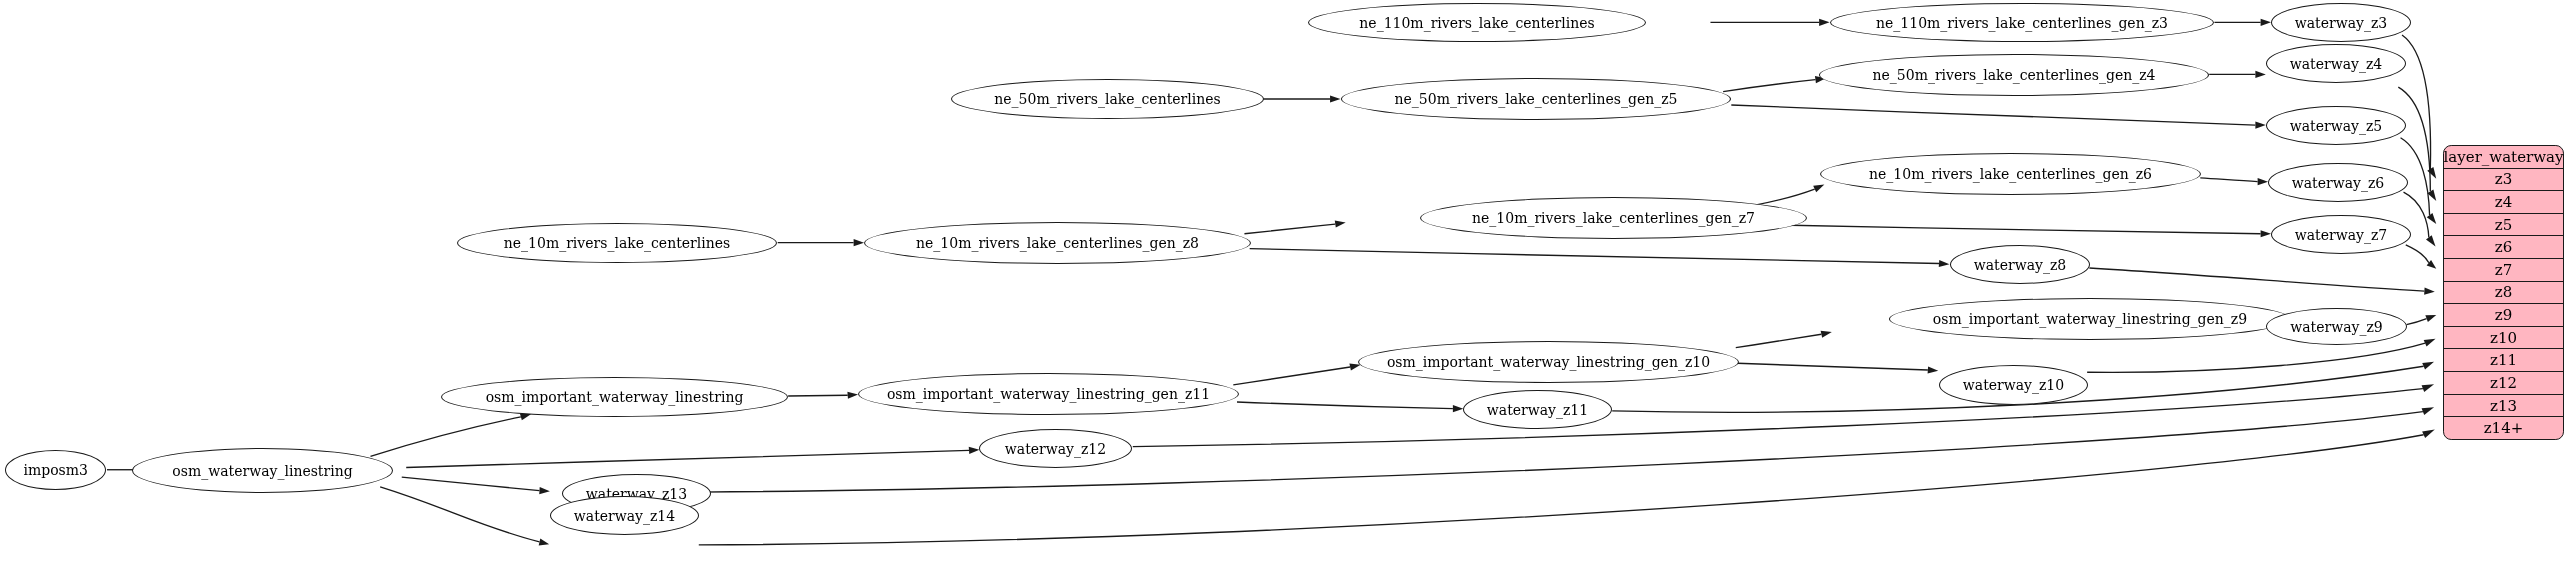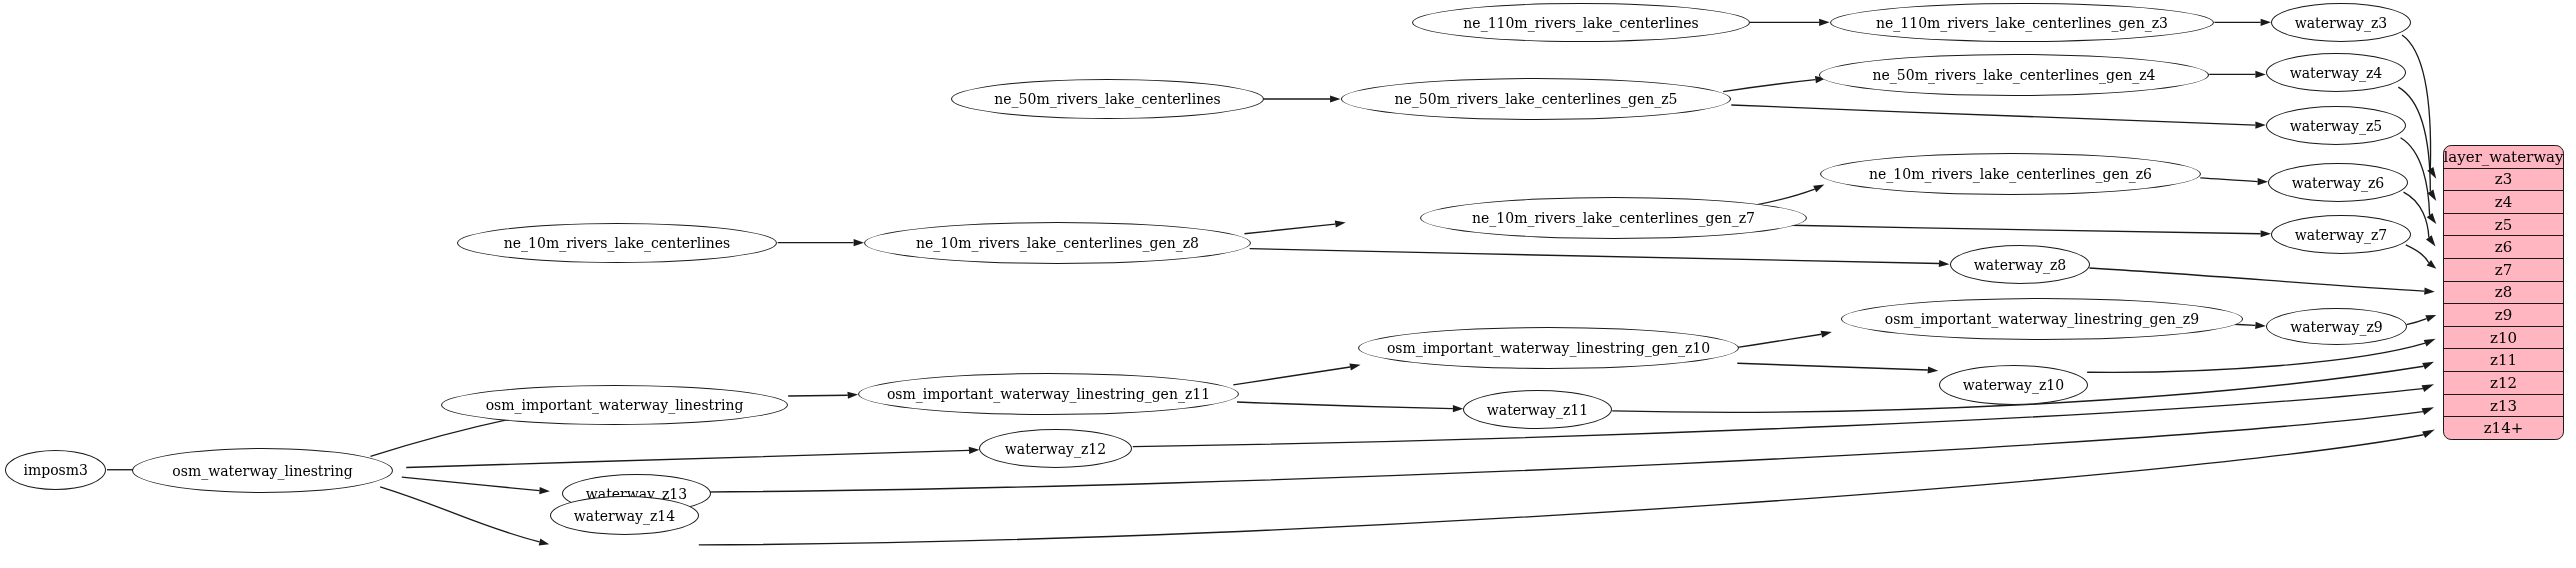--- a/index.html
+++ b/index.html
@@ -90,39 +90,39 @@
     <path d="M938,732 C1800,729 2950,641 3255,584" fill="none" stroke="#1a1a1a" stroke-width="1.8"></path>
     <polygon points="3270,577 3257.0298502335895,588.3496790719772 3252.9701497664105,579.6503209280228" fill="#1a1a1a"></polygon>
   </svg>
 
 <div class="node" style="left:5.2px;top:450px;width:101px;height:40px">
     <span>imposm3</span>
   </div>
 <div class="node" style="left:132px;top:448px;width:261px;height:45px">
     <span>osm_waterway_linestring</span>
   </div>
-<div class="node" style="left:1412px;top:3px;width:338px;height:39px">
+<div class="node" style="left:1308px;top:3px;width:338px;height:39px">
     <span>ne_110m_rivers_lake_centerlines</span>
   </div>
 <div class="node" style="left:1830px;top:3px;width:384px;height:39px">
     <span>ne_110m_rivers_lake_centerlines_gen_z3</span>
   </div>
 <div class="node" style="left:2271px;top:3px;width:140px;height:39px">
     <span>waterway_z3</span>
   </div>
 <div class="node" style="left:951px;top:79px;width:313px;height:40px">
     <span>ne_50m_rivers_lake_centerlines</span>
   </div>
 <div class="node" style="left:1341px;top:78px;width:390px;height:42px">
     <span>ne_50m_rivers_lake_centerlines_gen_z5</span>
   </div>
 <div class="node" style="left:1819px;top:54px;width:390px;height:42px">
     <span>ne_50m_rivers_lake_centerlines_gen_z4</span>
   </div>
-<div class="node" style="left:2266px;top:53px;width:140px;height:39px">
+<div class="node" style="left:2266px;top:44px;width:140px;height:39px">
     <span>waterway_z4</span>
   </div>
 <div class="node" style="left:2266px;top:106px;width:140px;height:39px">
     <span>waterway_z5</span>
   </div>
 <div class="node" style="left:457px;top:223px;width:320px;height:40px">
     <span>ne_10m_rivers_lake_centerlines</span>
   </div>
 <div class="node" style="left:864px;top:222px;width:387px;height:42px">
     <span>ne_10m_rivers_lake_centerlines_gen_z8</span>
@@ -135,30 +135,30 @@
   </div>
 <div class="node" style="left:2268px;top:163px;width:140px;height:39px">
     <span>waterway_z6</span>
   </div>
 <div class="node" style="left:2271px;top:215px;width:140px;height:39px">
     <span>waterway_z7</span>
   </div>
 <div class="node" style="left:1950px;top:245px;width:140px;height:39px">
     <span>waterway_z8</span>
   </div>
-<div class="node" style="left:441px;top:385px;width:347px;height:40px">
+<div class="node" style="left:441px;top:377px;width:347px;height:40px">
     <span>osm_important_waterway_linestring</span>
   </div>
 <div class="node" style="left:858px;top:373px;width:381px;height:42px">
     <span>osm_important_waterway_linestring_gen_z11</span>
   </div>
-<div class="node" style="left:1358px;top:327px;width:381px;height:42px">
+<div class="node" style="left:1358px;top:341px;width:381px;height:42px">
     <span>osm_important_waterway_linestring_gen_z10</span>
   </div>
-<div class="node" style="left:1841px;top:298px;width:402px;height:42px">
+<div class="node" style="left:1889px;top:298px;width:402px;height:42px">
     <span>osm_important_waterway_linestring_gen_z9</span>
   </div>
 <div class="node" style="left:2266px;top:308px;width:141px;height:37px">
     <span>waterway_z9</span>
   </div>
 <div class="node" style="left:1939px;top:365px;width:149px;height:40px">
     <span>waterway_z10</span>
   </div>
 <div class="node" style="left:1463px;top:390px;width:149px;height:39px">
     <span>waterway_z11</span>

